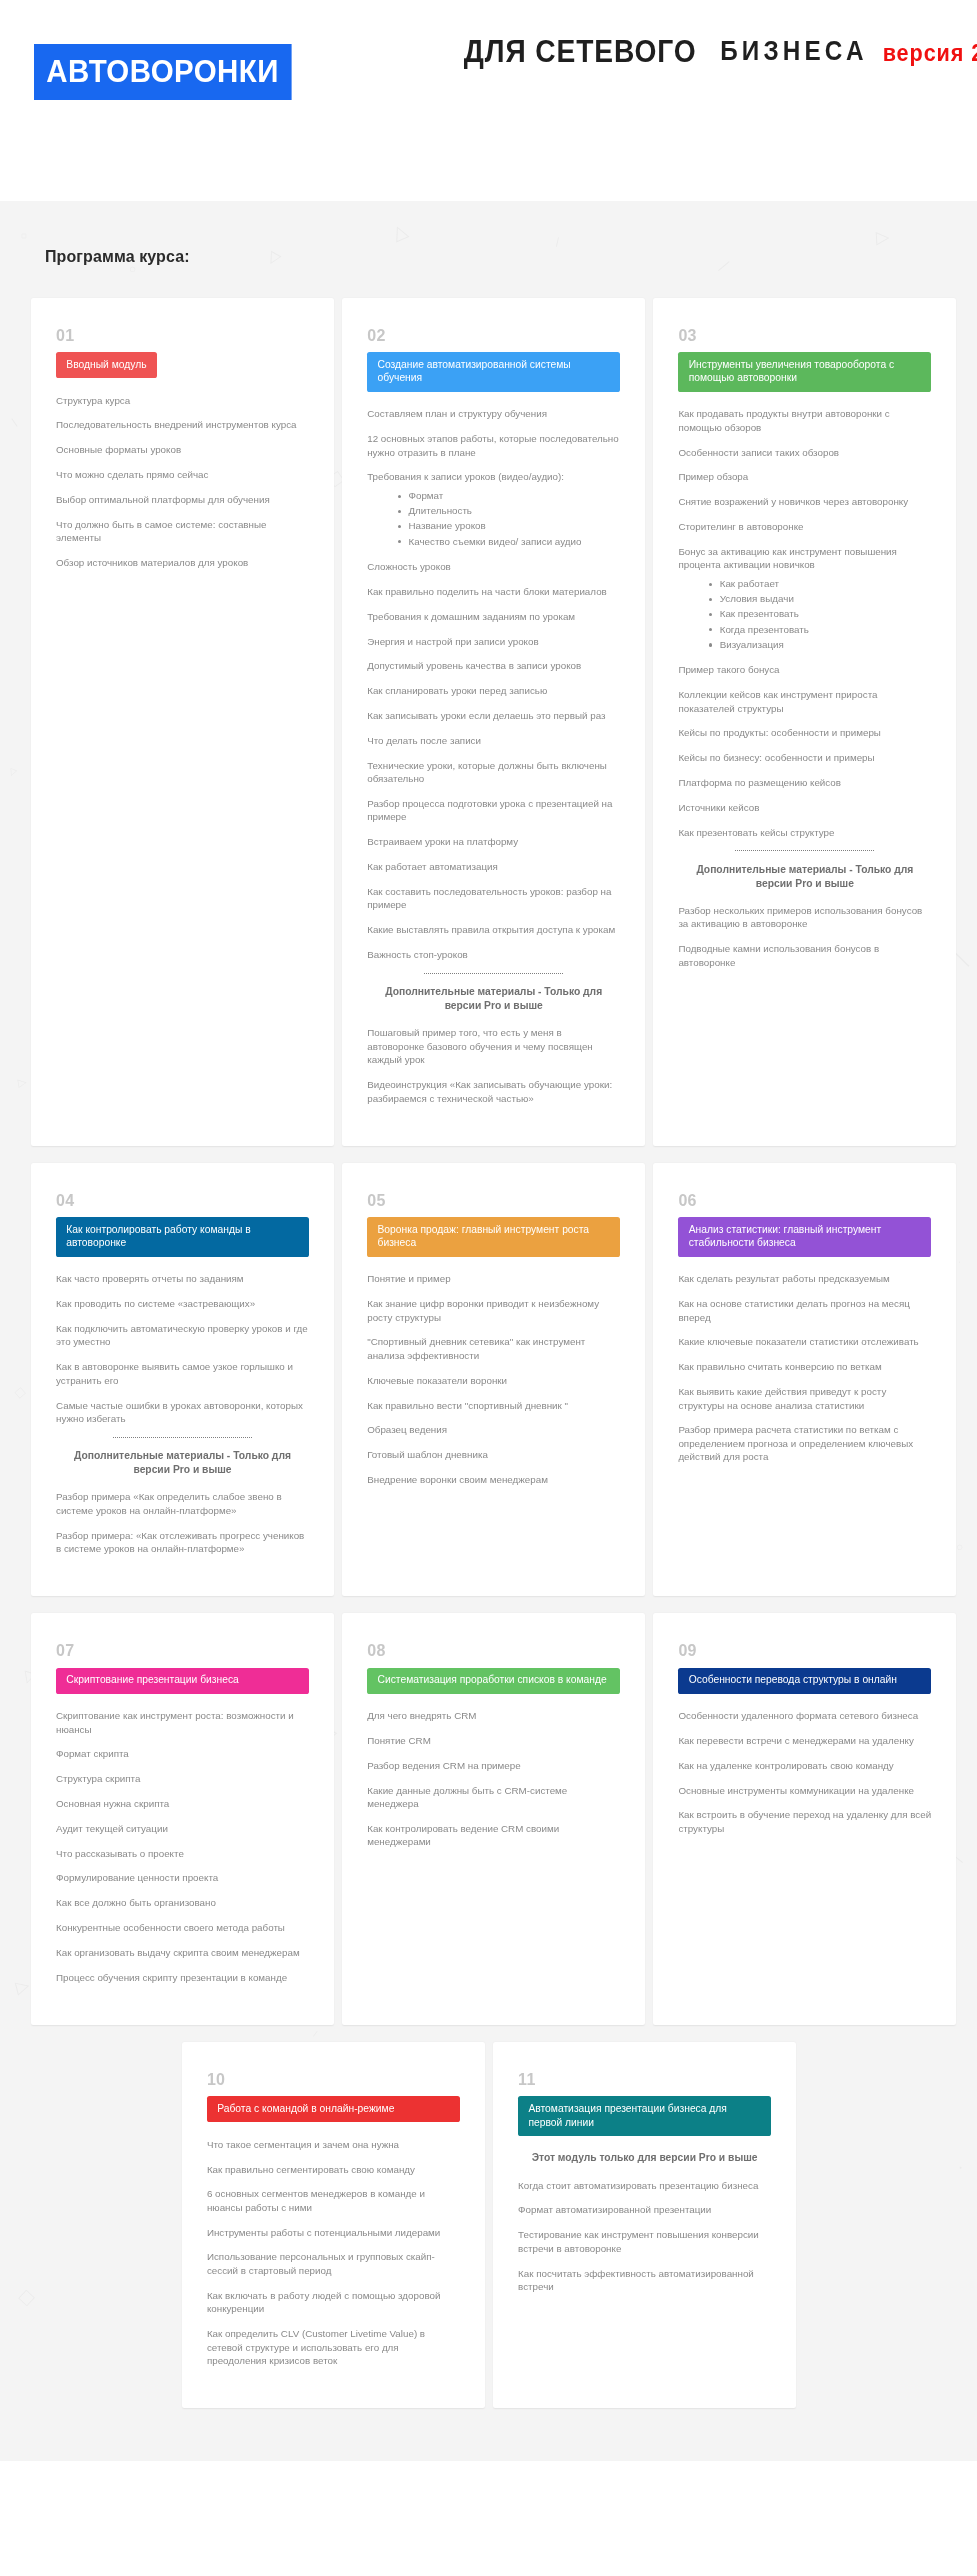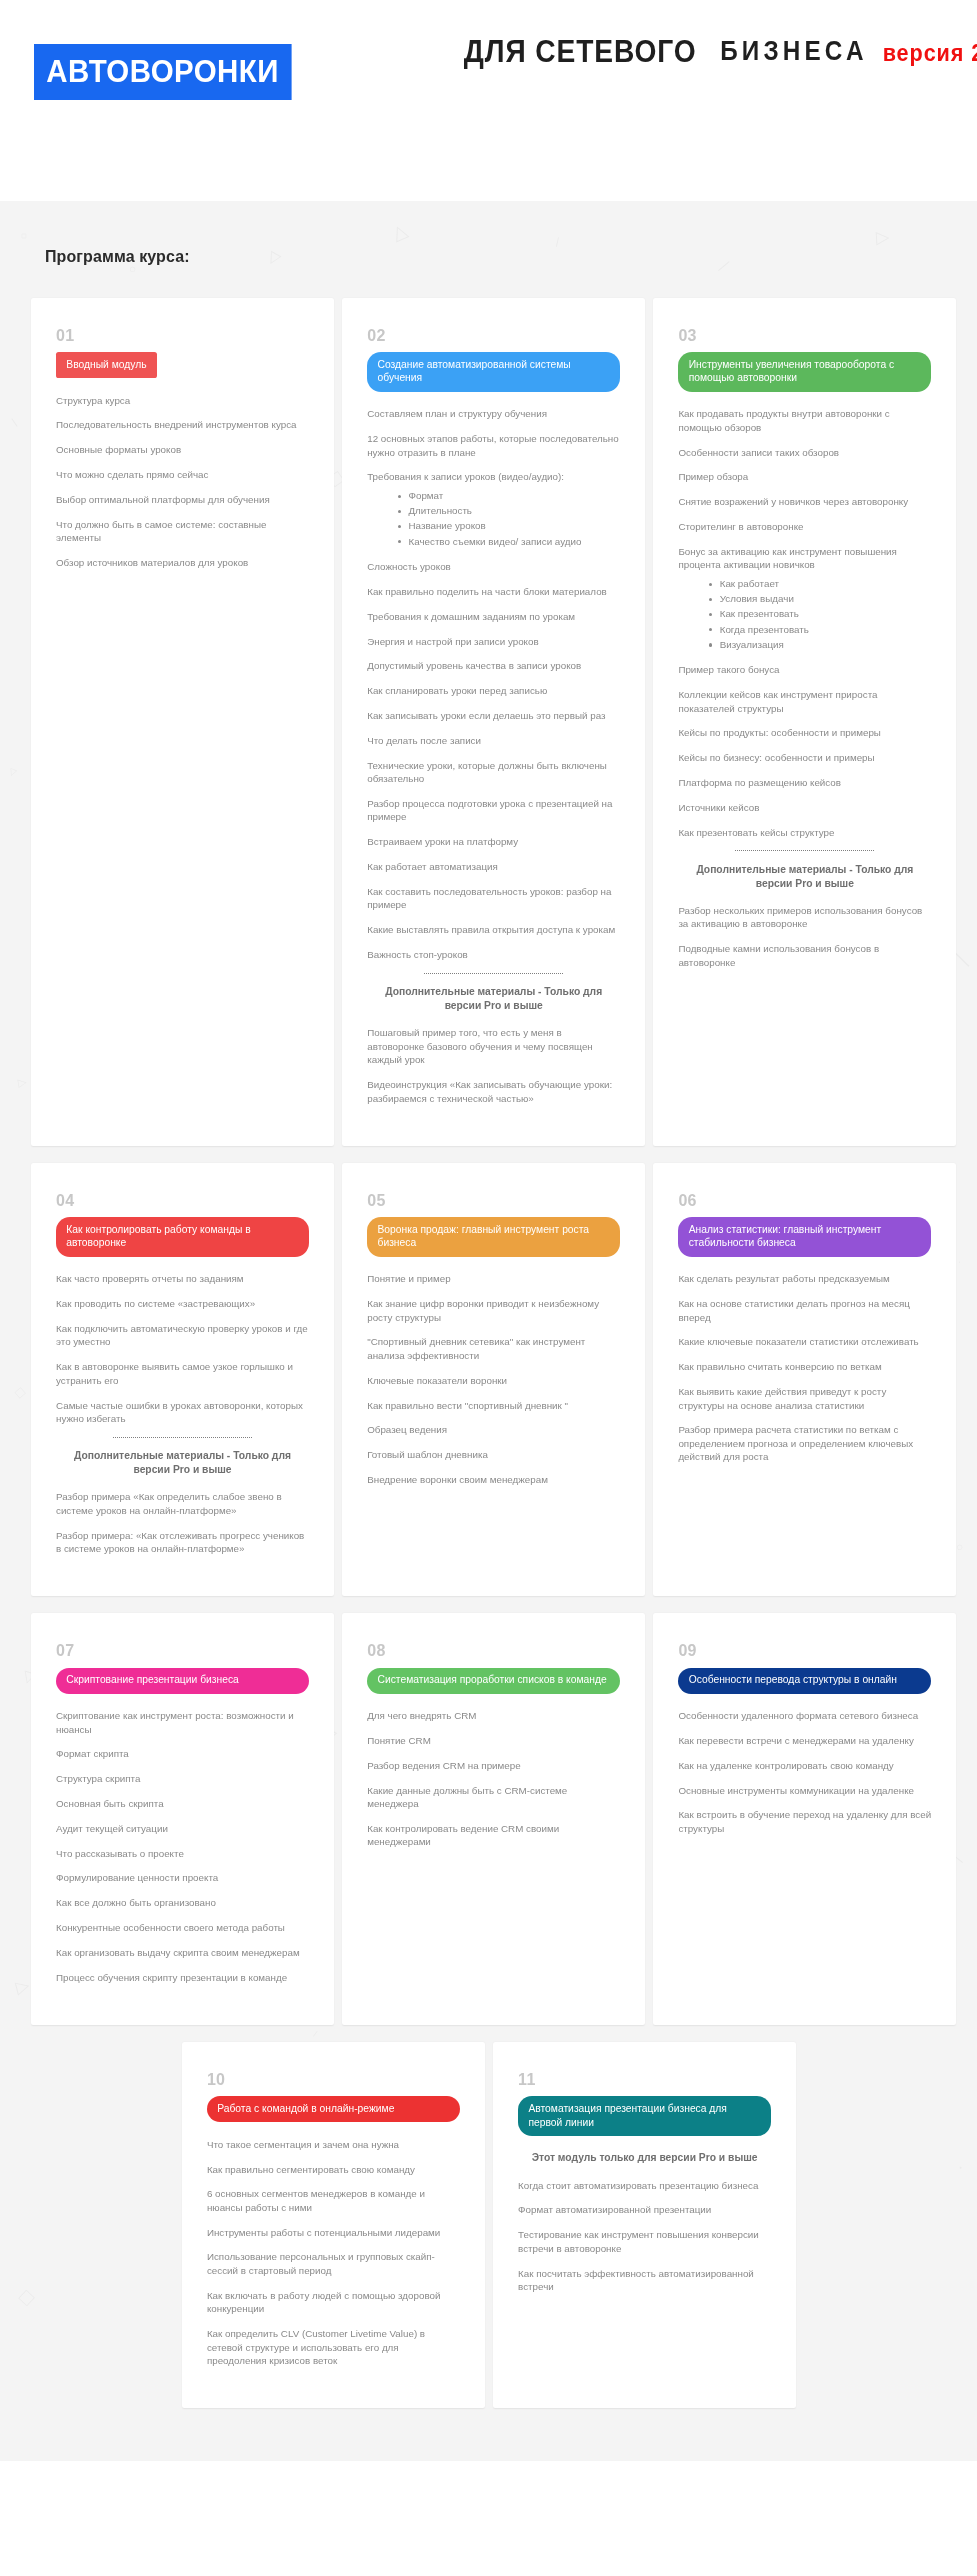--- a/index.html
+++ b/index.html
@@ -145,21 +145,21 @@
     display: inline-block;
     color: #ffffff;
     font-size: 10.3px;
     font-weight: 400;
     line-height: 1.32;
     border-radius: 2.6px;
     padding: 5.7px 10.3px 6.7px 10.3px;
     margin-bottom: 15.5px;
     max-width: 100%;
   }
-  .card-chip.full { display: block; border-radius: 14px; }
+  .card-chip.full { display: block; }
 
   .topic {
     font-size: 9.8px;
     line-height: 1.38;
     color: #8a8a8a;
     margin: 0 0 11.3px 0;
   }
   .sublist {
     list-style: none;
     margin: -6.2px 0 11.3px 0;
@@ -323,21 +323,21 @@
           <p class="topic">Как презентовать кейсы структуре</p>
           <hr class="divider">
           <div class="pro-note">Дополнительные материалы - Только для версии Pro  и выше</div>
           <p class="topic">Разбор нескольких примеров использования бонусов за активацию в автоворонке</p>
           <p class="topic">Подводные камни использования бонусов в автоворонке</p>
         </div>
       </div>
       <div class="grid-row">
         <div class="card">
           <div class="card-num">04</div>
-          <div class="card-chip full" style="background: #ef4444;">Как контролировать работу команды в автоворонке</div>
+          <div class="card-chip full" style="background: #0369a1;">Как контролировать работу команды в автоворонке</div>
           <p class="topic">Как часто проверять отчеты по заданиям</p>
           <p class="topic">Как проводить по системе «застревающих»</p>
           <p class="topic">Как подключить автоматическую проверку уроков и где это уместно</p>
           <p class="topic">Как в автоворонке выявить самое узкое горлышко и устранить его</p>
           <p class="topic">Самые частые ошибки в уроках автоворонки, которых нужно избегать</p>
           <hr class="divider">
           <div class="pro-note">Дополнительные материалы - Только для версии Pro  и выше</div>
           <p class="topic">Разбор примера  «Как определить слабое звено в системе уроков на онлайн-платформе»</p>
           <p class="topic">Разбор примера: «Как отслеживать прогресс учеников в системе уроков на онлайн-платформе»</p>
         </div>
@@ -364,21 +364,21 @@
           <p class="topic">Разбор примера расчета статистики по веткам с определением прогноза и определением ключевых действий для роста</p>
         </div>
       </div>
       <div class="grid-row">
         <div class="card">
           <div class="card-num">07</div>
           <div class="card-chip full" style="background: rgb(239, 45, 150);">Скриптование презентации бизнеса</div>
           <p class="topic">Скриптование как инструмент роста: возможности и нюансы</p>
           <p class="topic">Формат скрипта</p>
           <p class="topic">Структура скрипта</p>
-          <p class="topic">Основная быть скрипта</p>
+          <p class="topic">Основная нужна скрипта</p>
           <p class="topic">Аудит текущей ситуации</p>
           <p class="topic">Что рассказывать о проекте</p>
           <p class="topic">Формулирование ценности проекта</p>
           <p class="topic">Как все должно быть организовано</p>
           <p class="topic">Конкурентные особенности своего метода работы</p>
           <p class="topic">Как организовать выдачу скрипта своим менеджерам</p>
           <p class="topic">Процесс обучения скрипту презентации в команде</p>
         </div>
         <div class="card">
           <div class="card-num">08</div>

